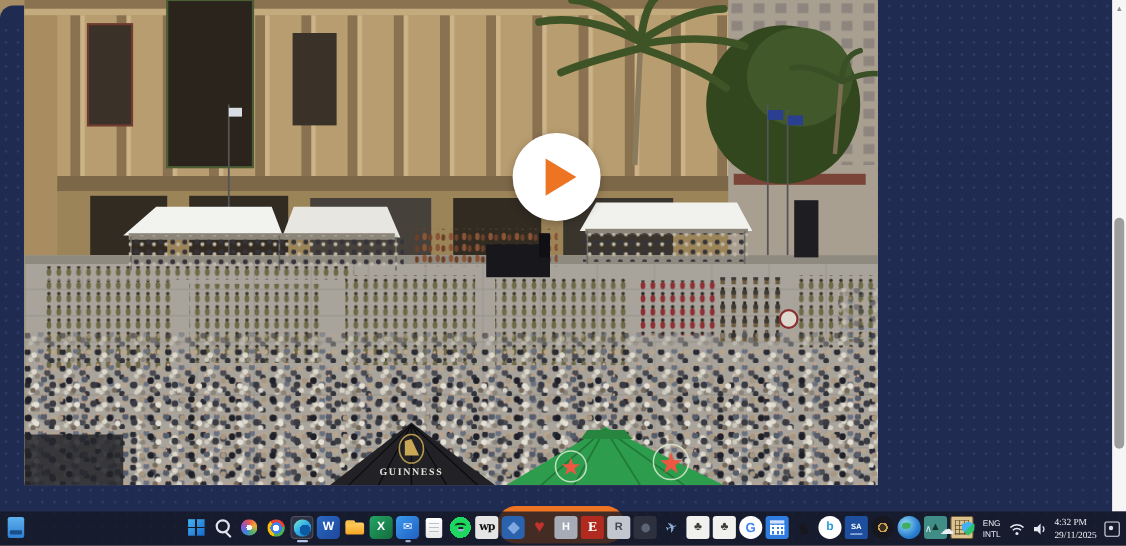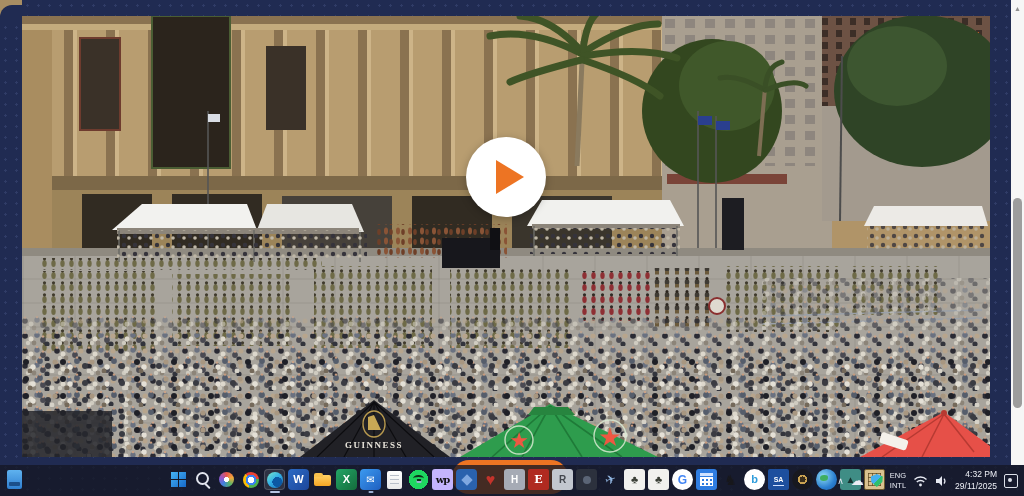--- a/index.html
+++ b/index.html
@@ -7,21 +7,21 @@
     width:1024px;height:496px;overflow:hidden;position:relative;
     font-family:"Liberation Sans",sans-serif;
     background-color:#202b52;
     background-image:radial-gradient(rgba(130,150,210,0.16) 1px, transparent 1.3px);
     background-size:11px 11px;
   }
   .corner-patch{position:absolute;left:0;top:0;width:22px;height:16px;background:#a78d63;z-index:1;}
   .corner-round{position:absolute;left:0;top:5px;width:22px;height:20px;background:#202b52;border-top-left-radius:12px;z-index:2;}
 
   
-  .video{position:absolute;left:22px;top:16px;width:968px;height:441px;overflow:hidden;background:#b09468;z-index:3;}
+  .video{position:absolute;left:22px;top:0;width:776px;height:441px;overflow:hidden;background:#b09468;z-index:3;}
   .video svg{display:block;}
   .playbtn{position:absolute;left:444px;top:121px;width:80px;height:80px;border-radius:50%;
     background:#ffffff;box-shadow:0 2px 8px rgba(0,0,0,0.25);display:flex;align-items:center;justify-content:center;z-index:5;}
   .playbtn .tri{width:0;height:0;border-left:28px solid #ed7423;border-top:17px solid transparent;border-bottom:17px solid transparent;margin-left:8px;}
 
   
   .scrollbar{position:absolute;right:0;top:0;width:13px;height:465px;background:#f6f6f6;z-index:4;}
   .sb-arrow{width:13px;height:16px;display:flex;align-items:center;justify-content:center;
     font-size:7px;color:#8f8f8f;cursor:default;}
   .sb-thumb{position:absolute;left:2px;top:198px;width:9px;height:210px;border-radius:5px;background:#9d9d9d;}
@@ -65,21 +65,21 @@
   .i-excel{background:linear-gradient(135deg,#23a566,#146c3c);border-radius:4px;}
   .i-excel .g{color:#fff;font-weight:bold;font-size:11px;}
   .i-outlook{background:linear-gradient(135deg,#3b9af0,#1f5fc0);border-radius:4px;}
   .i-outlook .g{color:#fff;font-size:10px;}
   .i-notepad{background:linear-gradient(#ffffff,#e9e9e9);border-radius:2px;width:15px;height:18px;margin:0 3px;}
   .i-notepad::before{content:"";position:absolute;inset:4px 3px 3px 3px;
     background:repeating-linear-gradient(#b9bfc9 0 1px,transparent 1px 4px);}
   .i-spotify{background:radial-gradient(circle,#1ed760 0 9.5px,transparent 9.5px);}
   .i-spotify::before{content:"";position:absolute;left:5px;top:6px;width:11px;height:5px;border-top:2px solid #0e2e18;border-radius:50%;}
   .i-spotify::after{content:"";position:absolute;left:6px;top:10px;width:8px;height:4px;border-top:2px solid #0e2e18;border-radius:50%;}
-  .i-wapo{background:#c4b5fd;border-radius:3px;}
+  .i-wapo{background:#e5e5e5;border-radius:3px;}
   .i-wapo .g{font-family:"DejaVu Serif",serif;font-weight:bold;font-size:10px;color:#111;letter-spacing:-1px;}
   .i-blue-crest{background:#2a62ad;border-radius:4px;}
   .i-blue-crest::before{content:"";width:8px;height:8px;background:#7fa8e0;transform:rotate(45deg);}
   .i-heart .g{color:#c4332b;font-size:16px;}
   .i-h-app{background:#a6abb5;border-radius:3px;}
   .i-h-app .g{color:#fff;font-weight:bold;}
   .i-e-app{background:#b02a20;border-radius:2px;}
   .i-e-app .g{color:#fff;font-family:"DejaVu Serif",serif;font-weight:bold;font-size:11px;}
   .i-r-app{background:#c2c7cf;border-radius:3px;}
   .i-r-app .g{color:#44484f;font-weight:bold;}
@@ -112,21 +112,21 @@
     repeating-linear-gradient(rgba(90,70,30,.7) 0 1px,transparent 1px 4px);}
 
   
   .tb-tray{position:absolute;right:6px;top:0;height:31px;display:flex;align-items:center;gap:7px;}
   .chev{font-size:9px;color:#e6e9f2;}
   .cloud{font-size:13px;color:#eceef5;line-height:1;}
   .shield{width:12px;height:13px;background:linear-gradient(135deg,#44b0f0 0 50%,#2ec06e 50%);
     clip-path:polygon(50% 0,100% 20%,96% 62%,50% 100%,4% 62%,0 20%);}
   .lang{font-size:7.5px;line-height:1.3;color:#e9ecf4;text-align:center;}
   .trayicon svg{display:block;}
-  .clock{font-size:8.5px;line-height:1.35;color:#eef0f6;text-align:right;}
+  .clock{font-size:8.5px;line-height:1.35;color:#eef0f6;font-family:Liberation Serif, serif;}
   .notif{width:12px;height:12px;border:1px solid #dde1ea;border-radius:2px;position:relative;}
   .notif::after{content:"";position:absolute;left:3px;top:3px;width:4px;height:4px;border-radius:50%;background:#dde1ea;}
 </style>
 </head>
 <body>
 
 <div class="corner-patch"></div>
 <div class="corner-round"></div>
 
 <div class="video">

